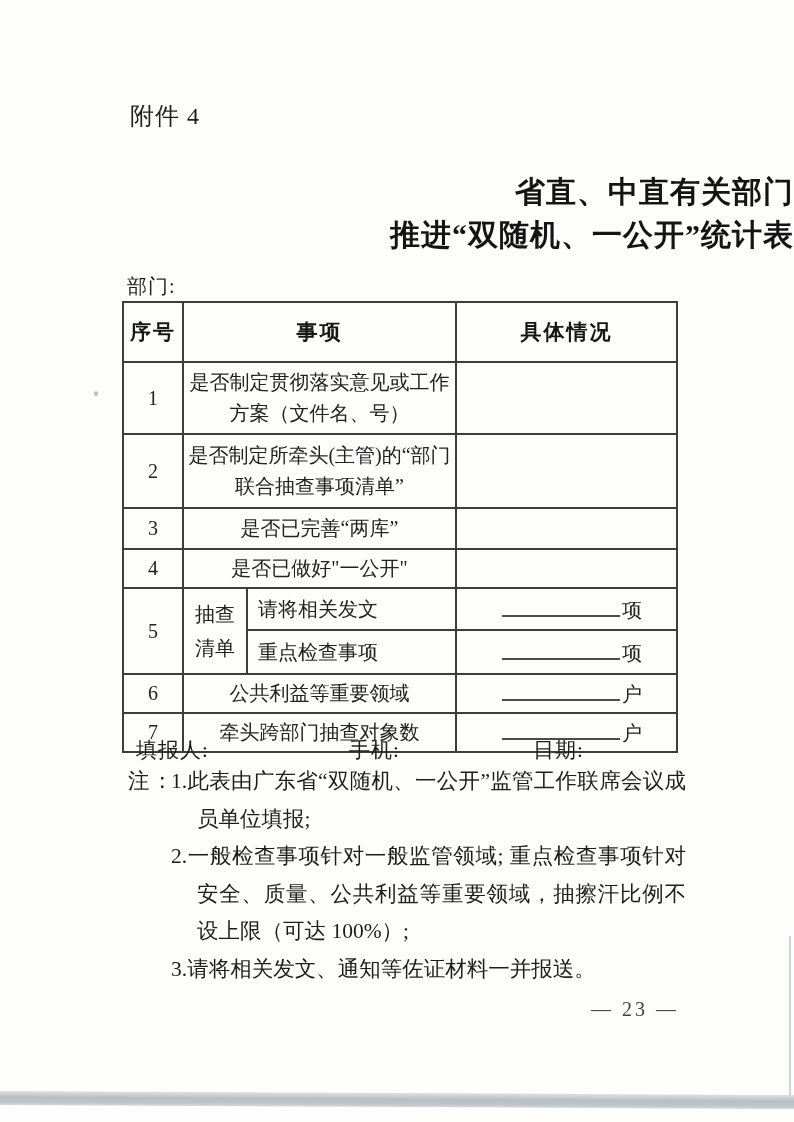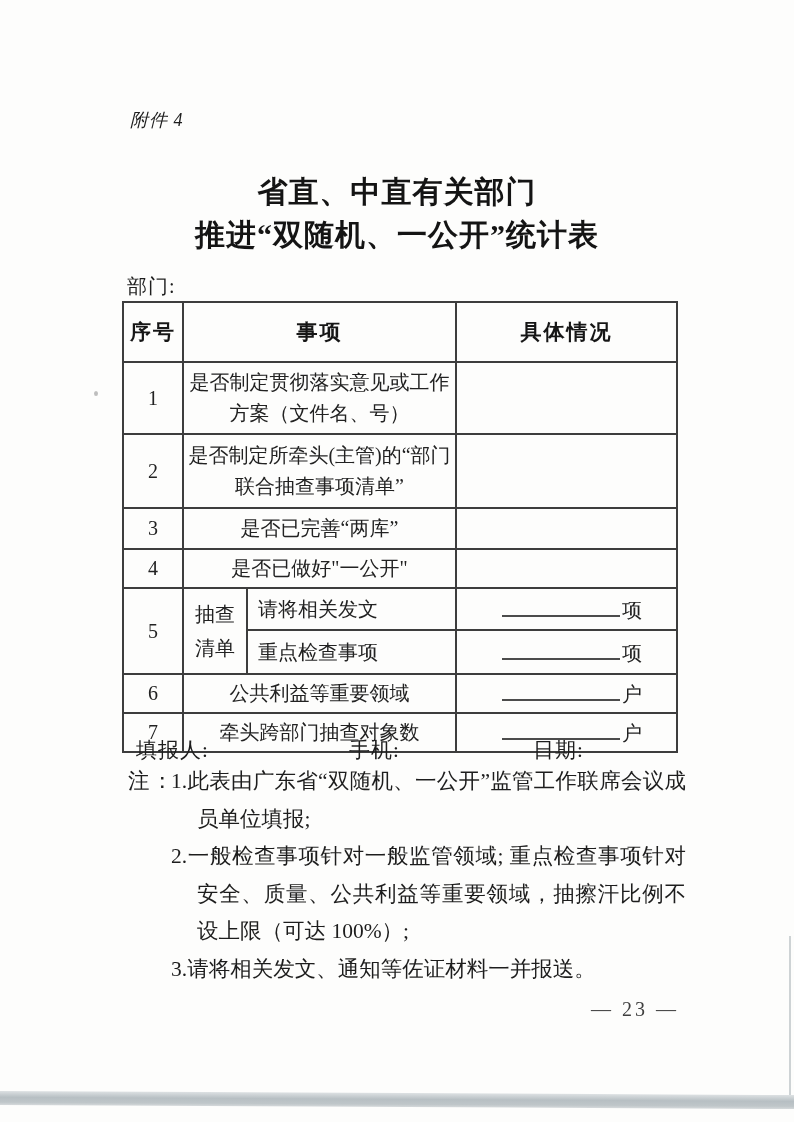--- a/index.html
+++ b/index.html
@@ -2,24 +2,24 @@
 <html><head>
 <meta charset="utf-8">
 <style>
   html,body { margin:0; padding:0; background:#e9e9e9; }
   .page {
     position:relative; width:794px; height:1122px; margin:0 auto;
     background:#fdfdfc; overflow:hidden;
     font-family:"Liberation Serif","DejaVu Serif",serif;
     color:#1e1e1e;
   }
-  .attachment { position:absolute; left:130px; top:108px; font-size:18px; letter-spacing:1px;font-style:italic; }
+  .attachment { position:absolute; left:130px; top:100px; font-size:24px; letter-spacing:1px; }
   .doc-title {
     position:absolute; left:0; top:170px; width:100%;
-    text-align:center; font-weight:bold; font-size:30px; line-height:43px; letter-spacing:1px;
+    text-align:right; font-weight:bold; font-size:30px; line-height:43px; letter-spacing:1px;
     color:#141414;
   }
   .dept-label { position:absolute; left:127px; top:273px; font-size:20px; letter-spacing:1px; }
 
   table.form-table {
     position:absolute; left:122px; top:301px; width:554px;
     border-collapse:collapse; table-layout:fixed;
   }
   .form-table th, .form-table td {
     border:2px solid #3d3d3d; padding:2px 3px;

